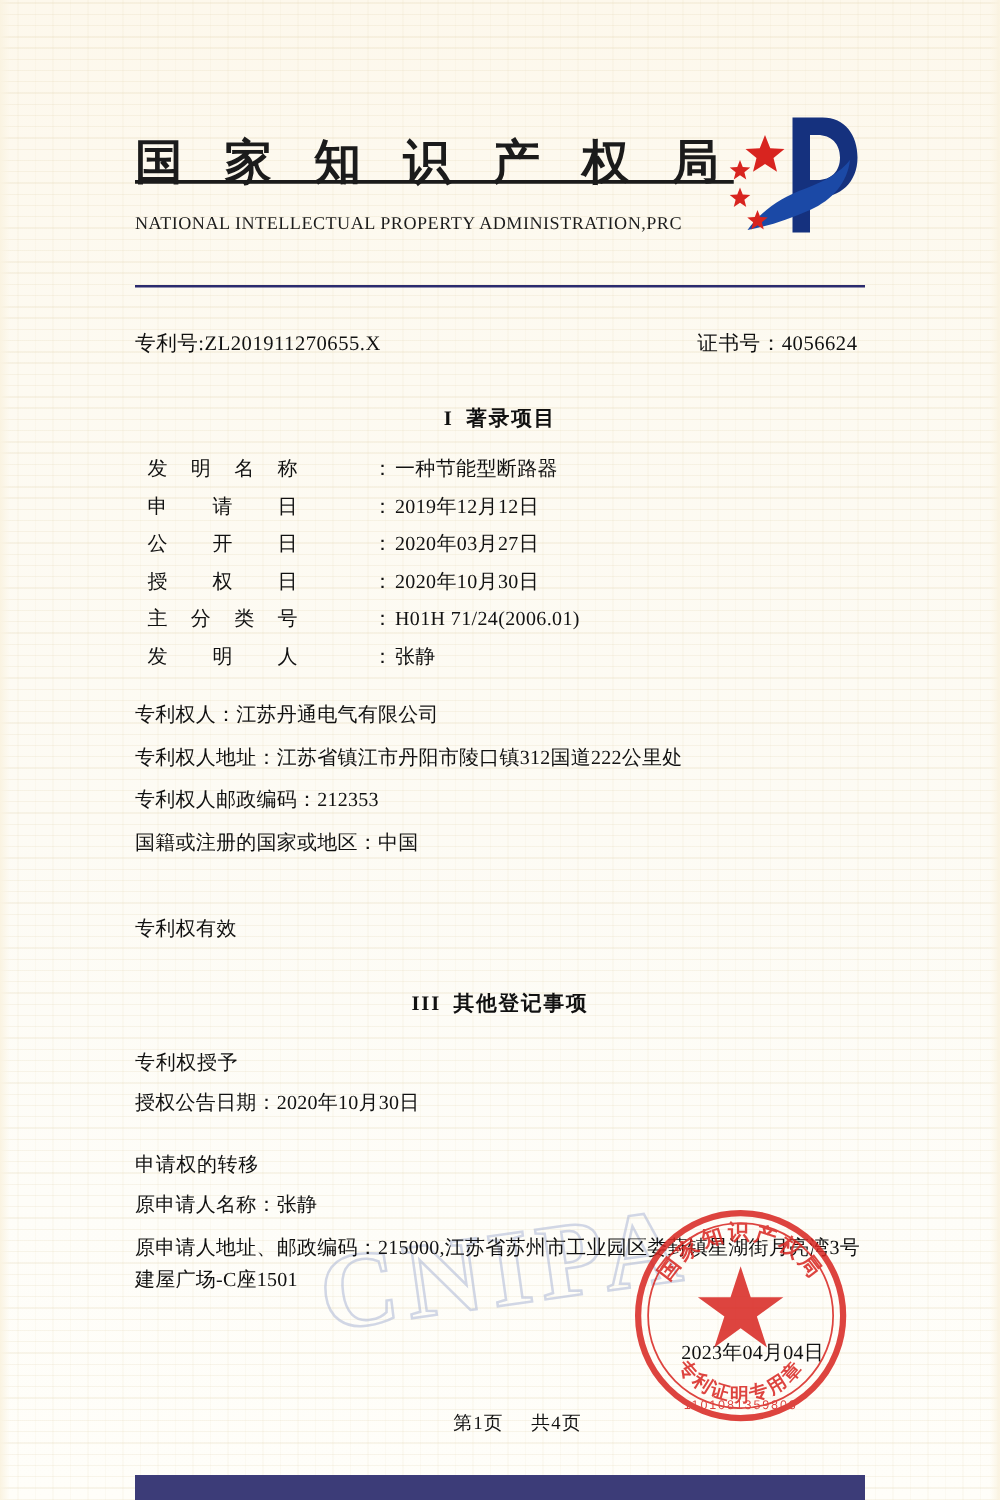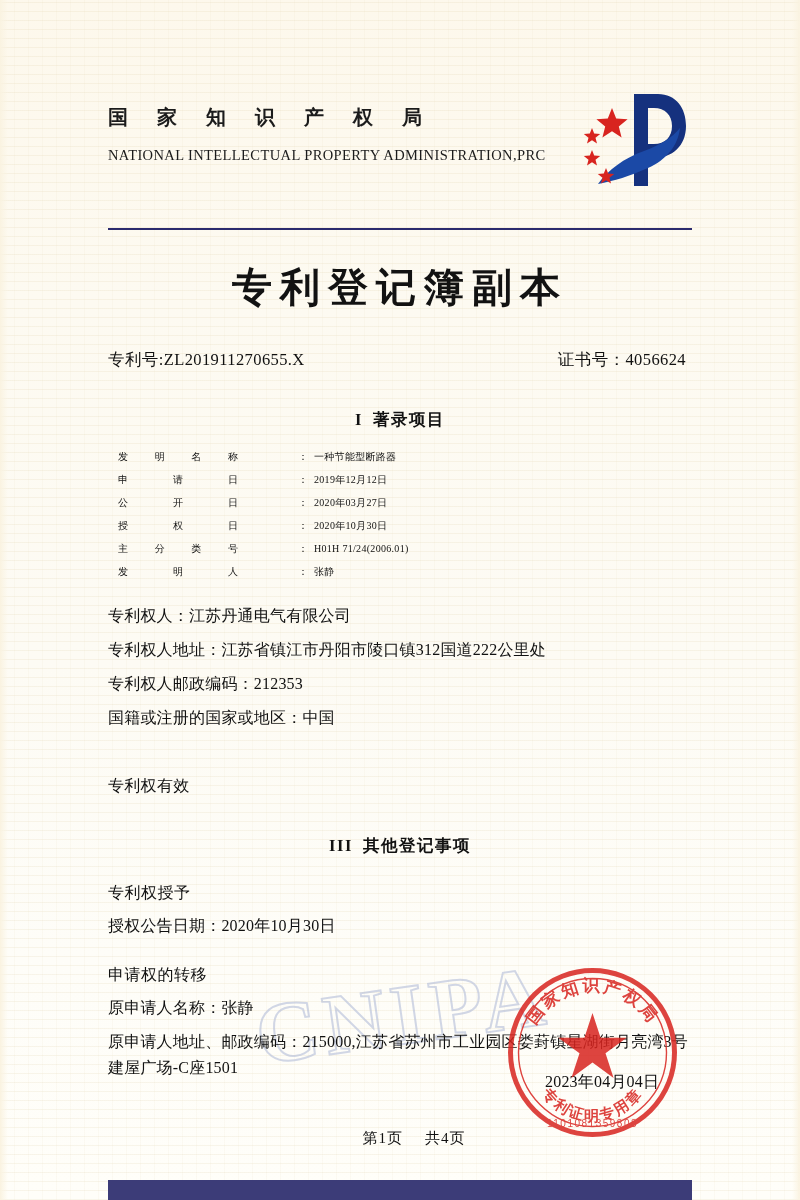--- a/index.html
+++ b/index.html
@@ -58,25 +58,26 @@
   }
 
   
   .header {
     position: relative;
     padding-top: 104px;
     height: 110px;
   }
   .org-cn {
     font-family: "Liberation Serif", serif;
-    font-size: 20px;
+    font-size: 38px;
     font-weight: bold;
     letter-spacing: 12px;
     color: #1b1b1b;
     white-space: nowrap;
+    text-decoration: underline;
   }
   .org-en {
     margin-top: 16px;
     font-family: "Liberation Serif", serif;
     font-size: 14.5px;
     letter-spacing: 0.4px;
     color: #1b1b1b;
     white-space: nowrap;
   }
   .logo {
@@ -124,21 +125,21 @@
     letter-spacing: 1.5px;
     text-align: center;
   }
   .roman { margin-right: 10px; }
 
   .field-table {
     margin-top: 14px;
     border-collapse: collapse;
   }
   .field-table td {
-    font-size: 10px;
+    font-size: 16px;
     color: #111;
     padding: 4.5px 0;
     vertical-align: baseline;
   }
   .field-label {
     width: 180px;
     padding-left: 10px !important;
     letter-spacing: 0px;
     white-space: nowrap;
   }
@@ -282,21 +283,20 @@
                C62 88 46 93 30 96 Z" fill="#1b49a6"></path>
 
       <polygon fill="#d8241f" points="44,20 48.2,30.6 59.6,31.2 50.8,38.4 53.6,49.4 44,43.2 34.4,49.4 37.2,38.4 28.4,31.2 39.8,30.6"></polygon>
       <polygon fill="#d8241f" points="24,40 26.2,45.6 32.2,45.9 27.5,49.7 29,55.5 24,52.2 19,55.5 20.5,49.7 15.8,45.9 21.8,45.6"></polygon>
       <polygon fill="#d8241f" points="24,62 26.2,67.6 32.2,67.9 27.5,71.7 29,77.5 24,74.2 19,77.5 20.5,71.7 15.8,67.9 21.8,67.6"></polygon>
       <polygon fill="#d8241f" points="38,80 40.2,85.6 46.2,85.9 41.5,89.7 43,95.5 38,92.2 33,95.5 34.5,89.7 29.8,85.9 35.8,85.6"></polygon>
     </svg>
 
     <hr class="header-rule">
 
-    <div class="doc-title">专利登记簿副本</div>
 
     <div class="id-row">
       <div class="patent-no">专利号:ZL201911270655.X</div>
       <div class="cert-no">证书号：4056624</div>
     </div>
 
     <div class="section-head">
       <span class="roman">I</span><span>著录项目</span>
     </div>
 

